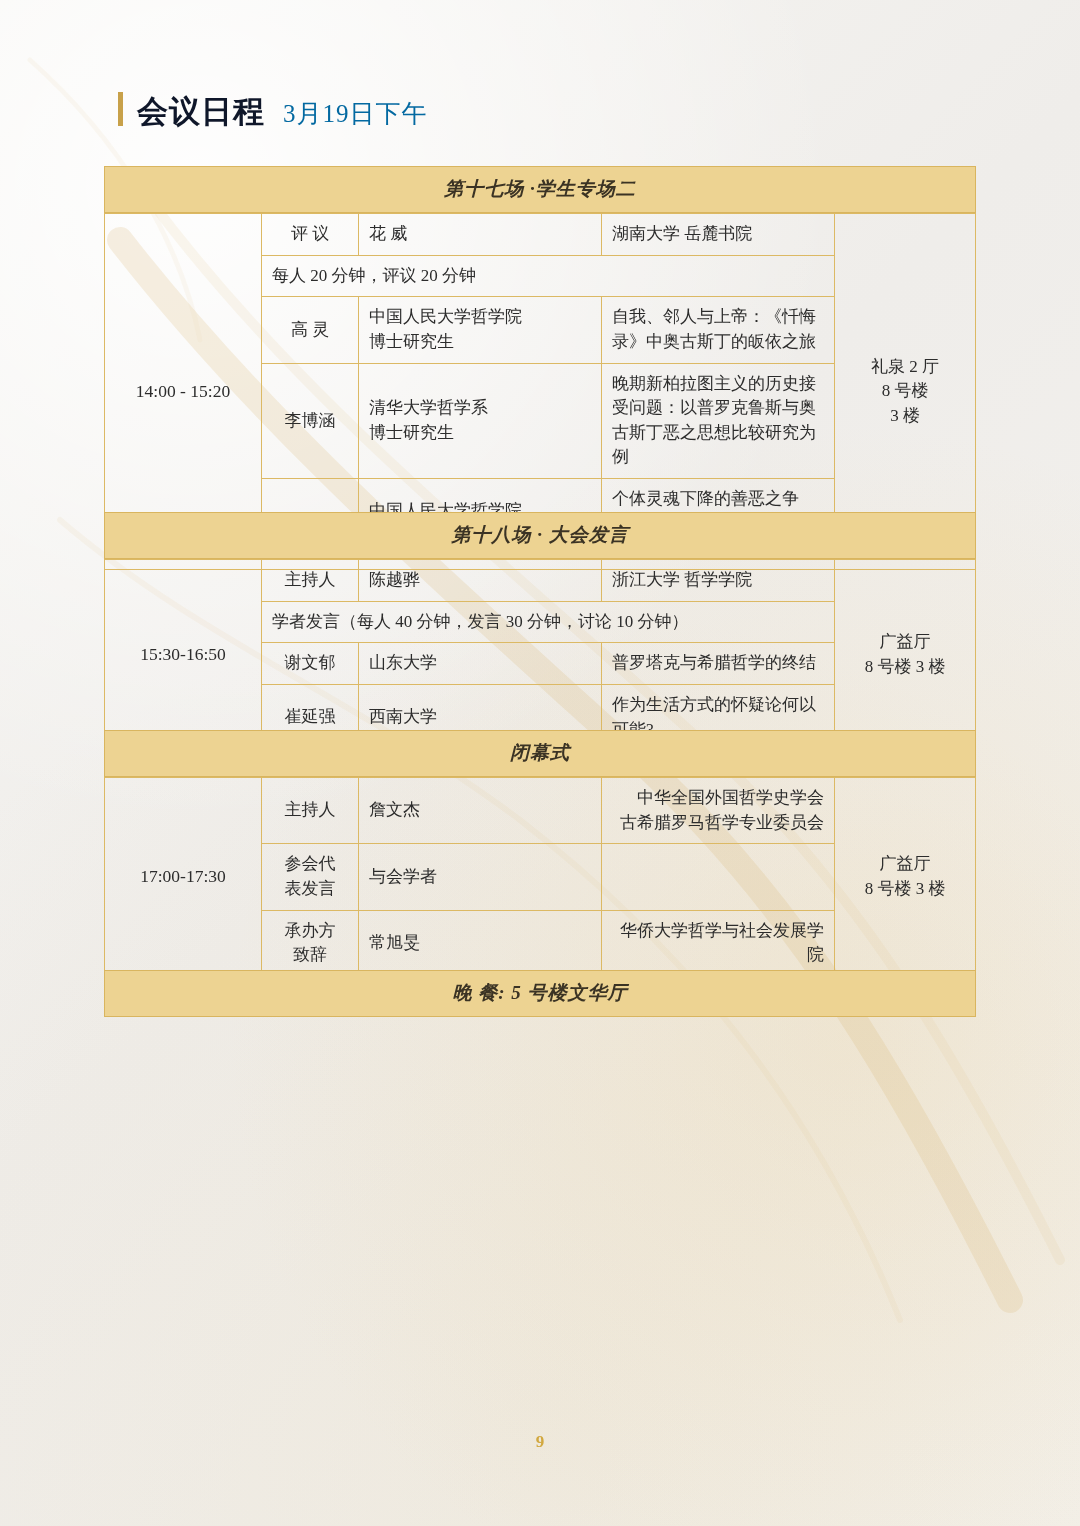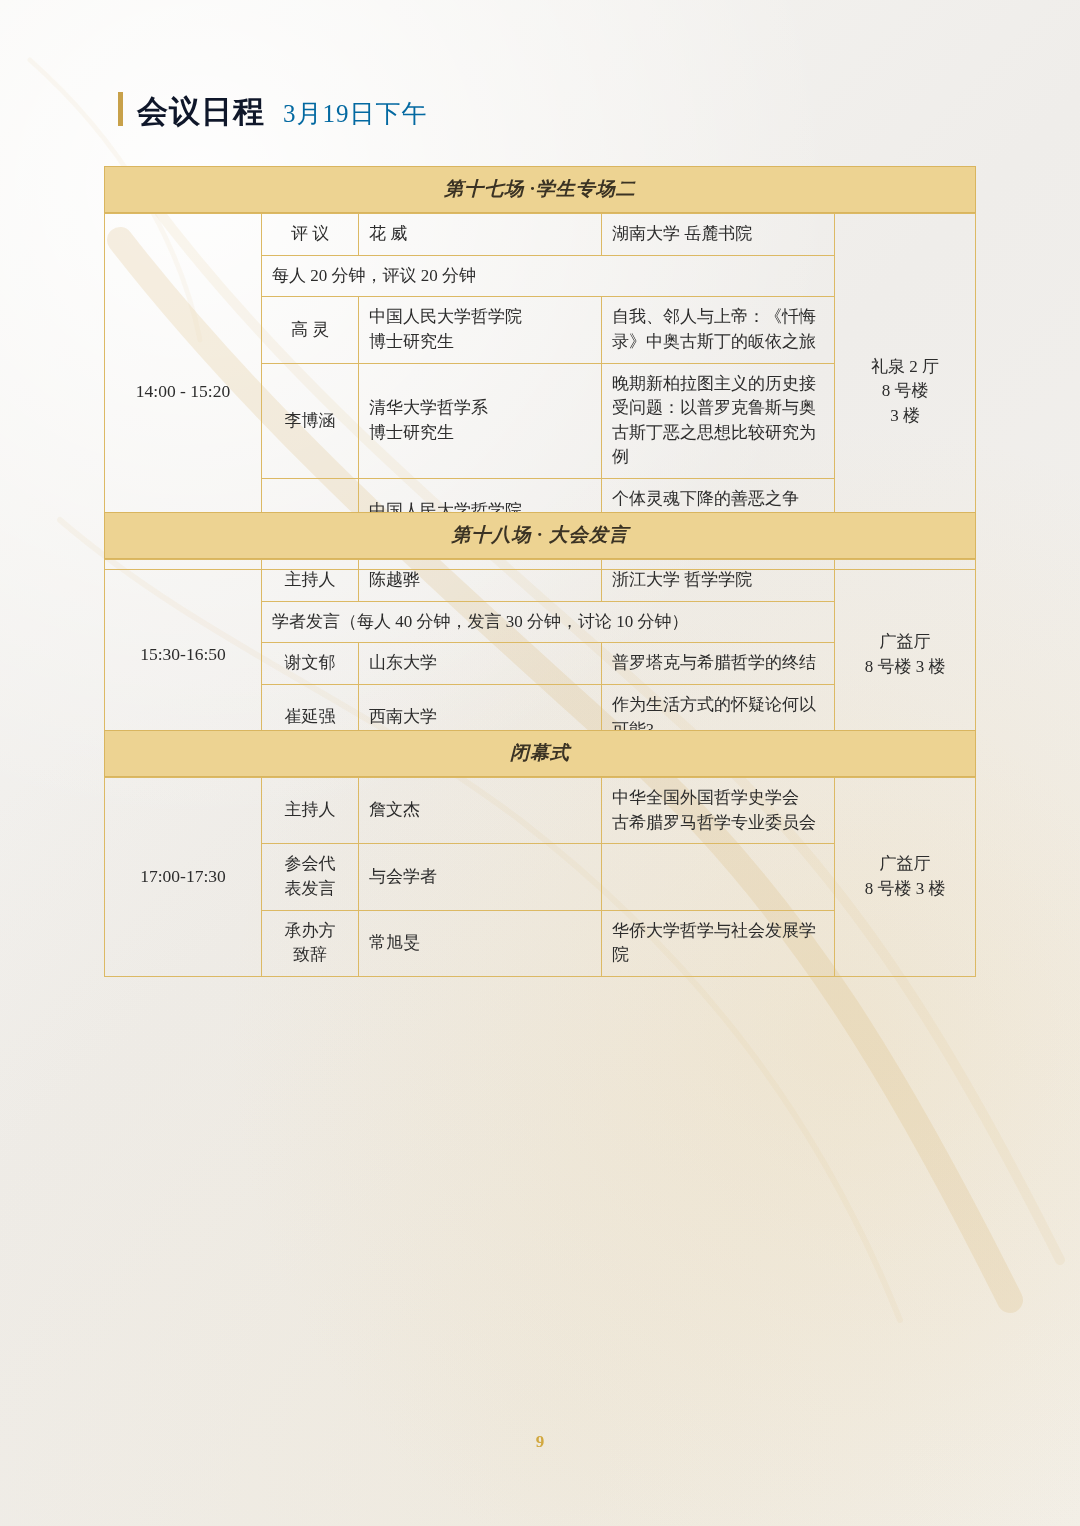--- a/index.html
+++ b/index.html
@@ -64,21 +64,21 @@
     vertical-align:middle;
     line-height:1.45;
     color:#2c2c2c;
   }
   .c-time{width:136px;text-align:center;font-size:17.5px;}
   .c-role{width:76px;text-align:center;white-space:nowrap;}
   .c-org{width:222px;}
   .c-wide{ }
   .c-room{width:120px;text-align:center;line-height:1.7;}
   .span-note{font-size:17px;}
-  .center{text-align:left;margin-top:48px;}
+  .center{text-align:right;margin-top:48px;}
   .roomtxt{display:block;}
   .pad-l{padding-left:14px;}
 
   .footer-band{
     position:absolute;left:104px;width:872px;
   }
   .pageno{
     position:absolute;left:0;width:1080px;top:1432px;text-align:center;
     color:#d2a83f;font-size:17px;font-weight:bold;
   }
@@ -198,16 +198,19 @@
       <tr>
         <td class="c-role" style="white-space:pre-line">承办方
 致辞</td>
         <td class="c-org pad-l">常旭旻</td>
         <td class="c-wide center">华侨大学哲学与社会发展学院</td>
       </tr>
     </tbody>
       </table>
   </div>
 
+  <div class="footer-band" style="top:970px;">
+    <div class="band">晚  餐: 5 号楼文华厅</div>
+  </div>
 
   <div class="pageno">9</div>
 
 </div>
 
 </body></html>

